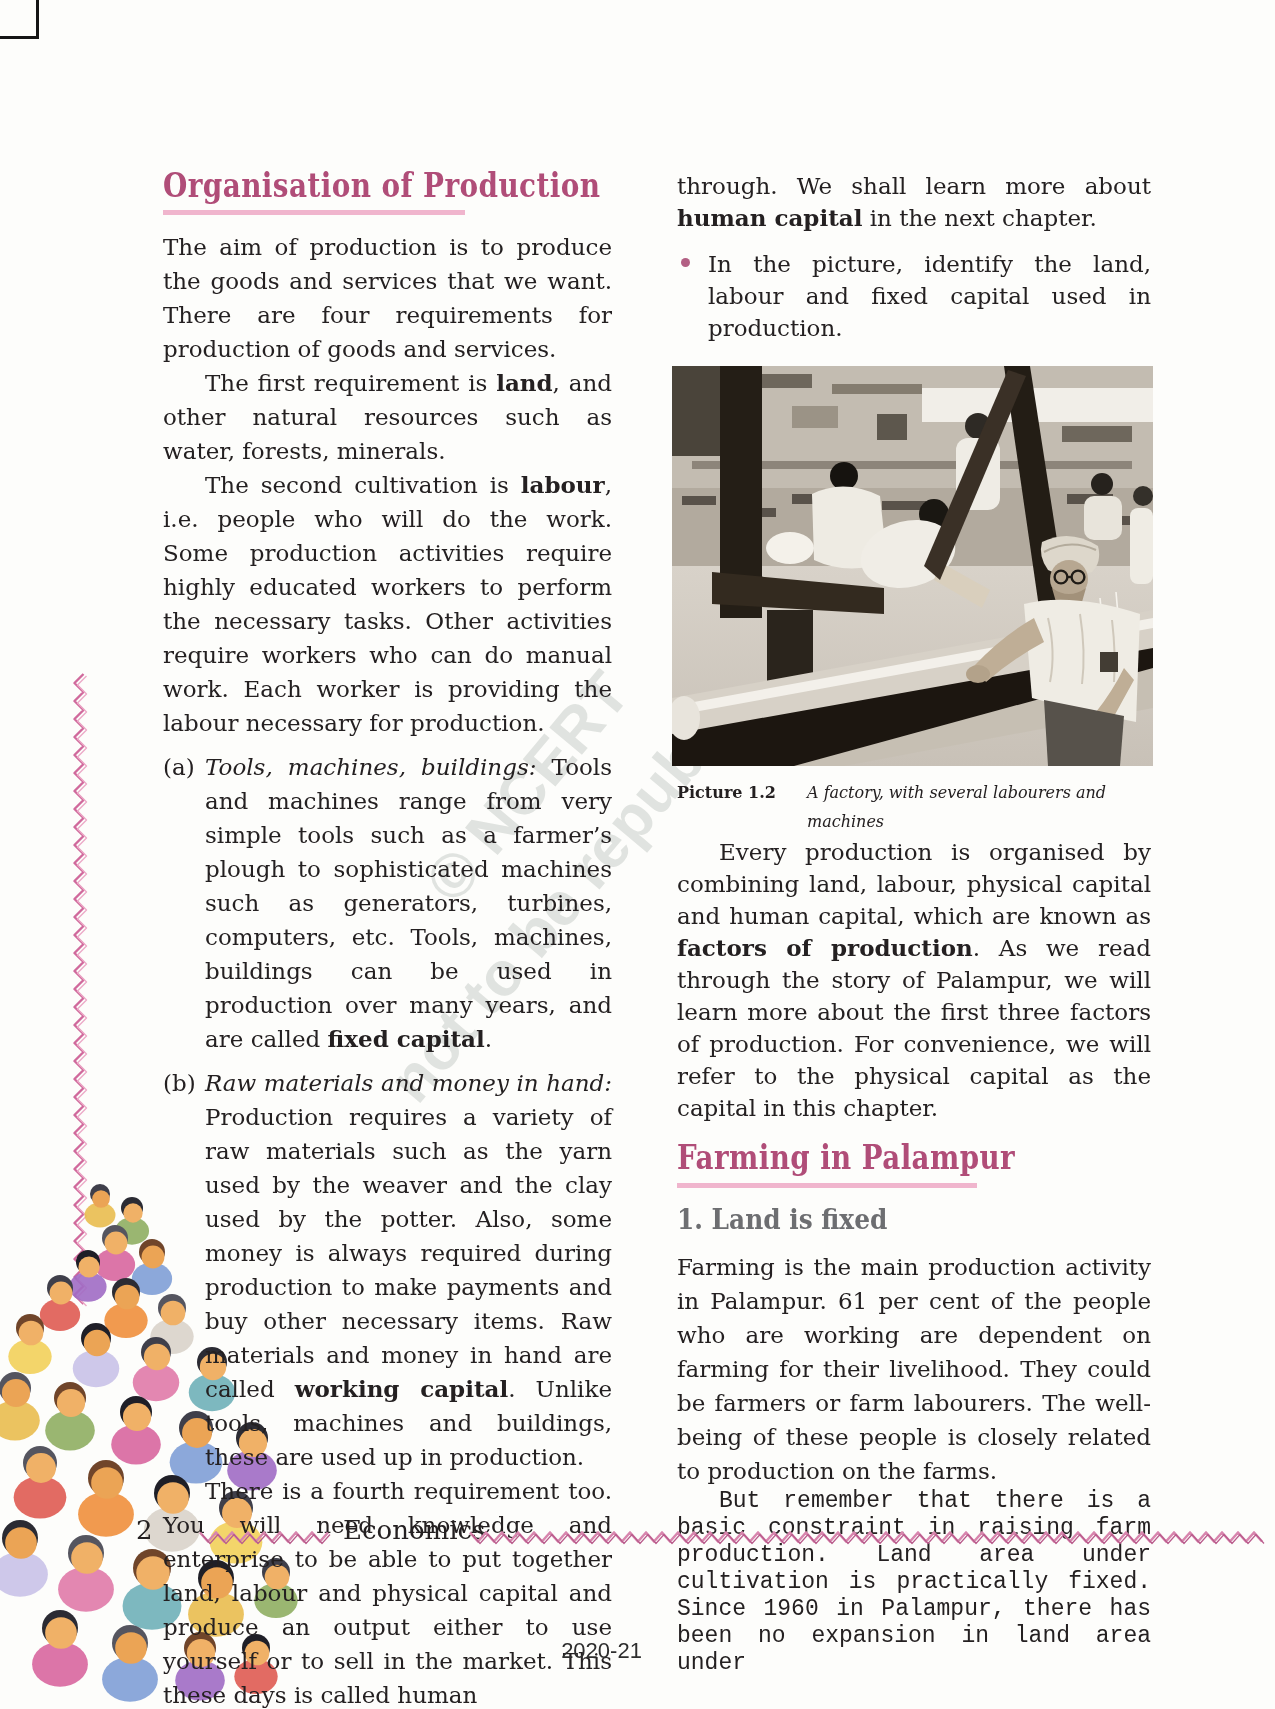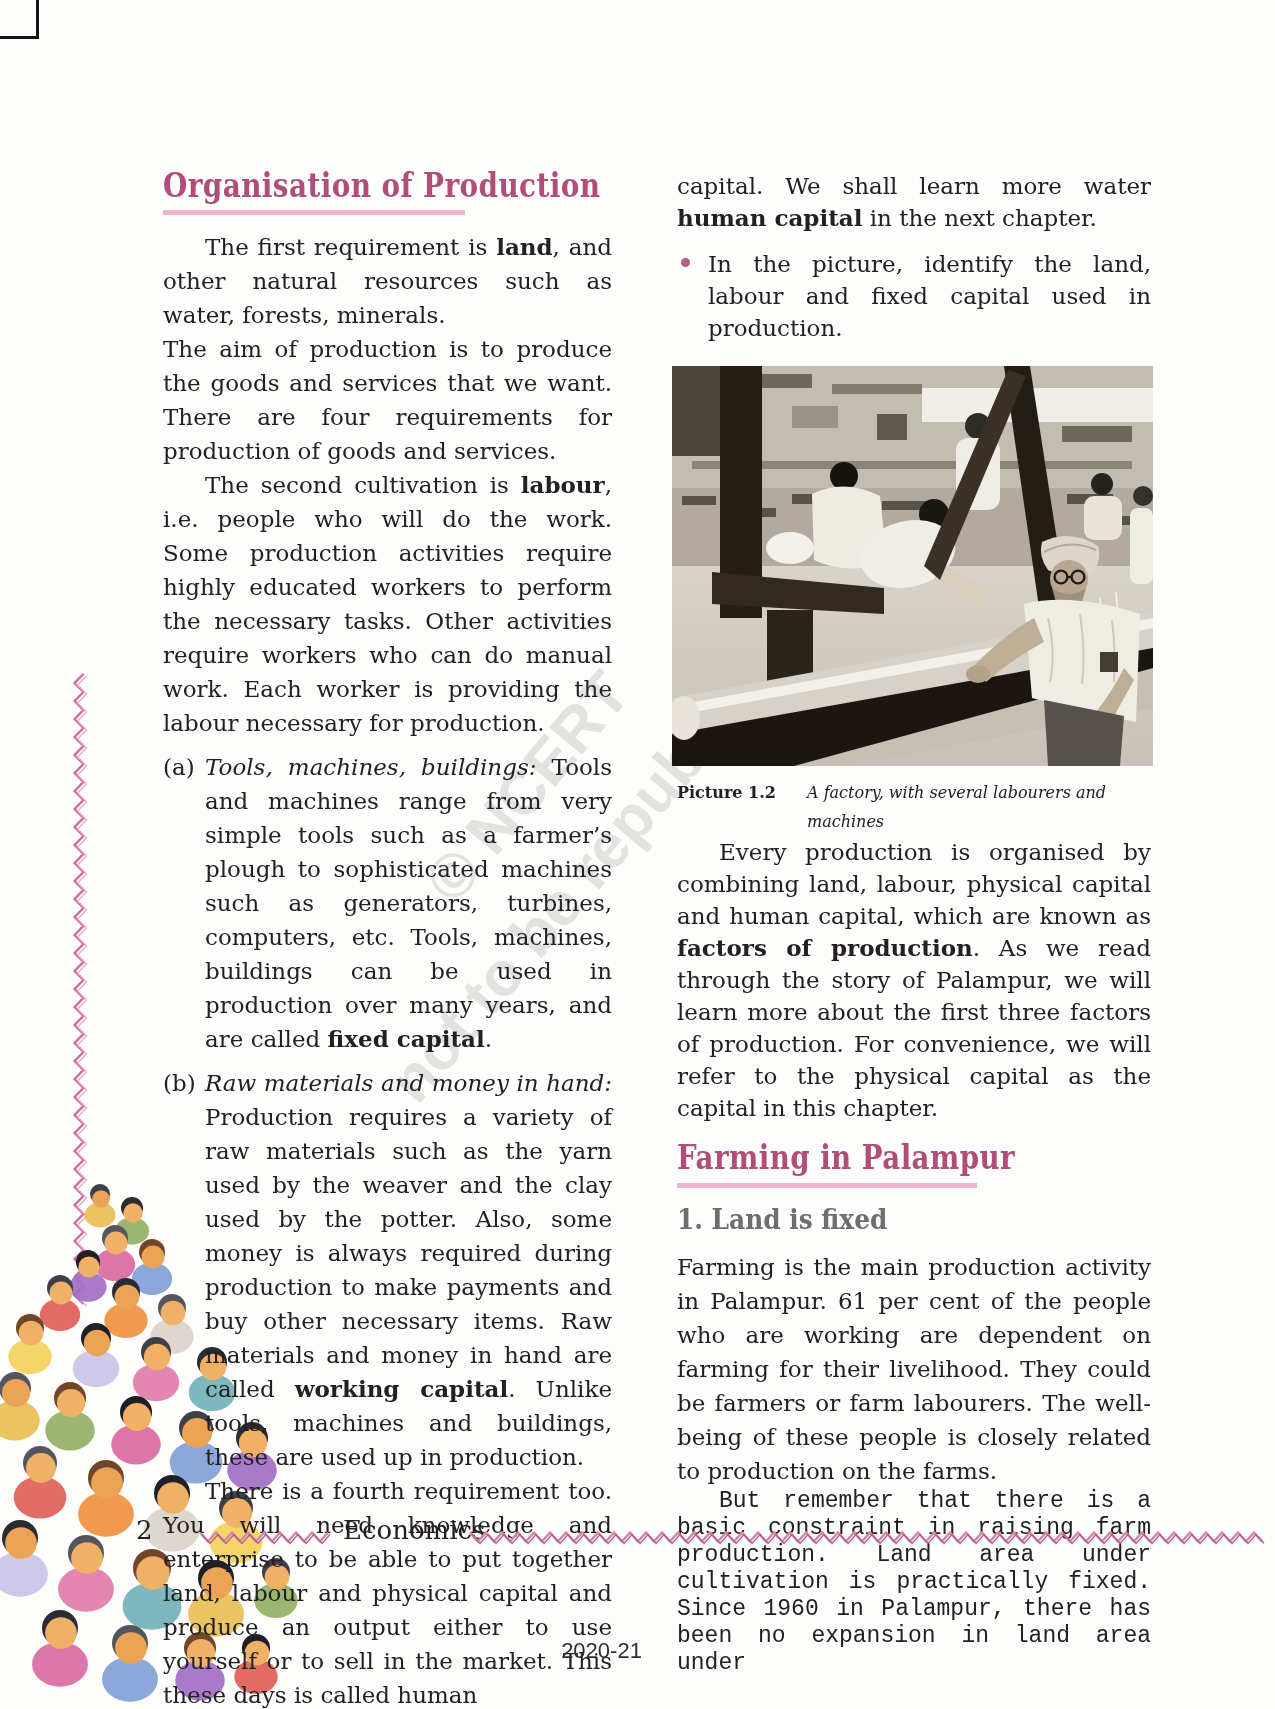--- a/index.html
+++ b/index.html
@@ -72,38 +72,38 @@
 
   <div id="watermark">
     <div>© NCERT</div>
     <div>not to be republished</div>
   </div>
 
   <div id="leftcol" class="col">
     <h1 class="sec">Organisation of Production</h1>
     <div class="sec-underline" style="width:302px;"></div>
 
+    <p class="body"><span>The aim of production is to produce the goods and services that we want. There are four requirements for production of goods and services.</span></p>
     <p class="body indent"><span>The first requirement is </span><span style="font-weight: bold;">land</span><span>, and other natural resources such as water, forests, minerals.</span></p>
-    <p class="body"><span>The aim of production is to produce the goods and services that we want. There are four requirements for production of goods and services.</span></p>
     <p class="body indent"><span>The second cultivation is </span><span style="font-weight: bold;">labour</span><span>, i.e. people who will do the work. Some production activities require highly educated workers to perform the necessary tasks. Other activities require workers who can do manual work. Each worker is providing the labour necessary for production.</span></p>
 
     <div class="list-item">
       <span class="list-marker">(a)</span>
       <span class="list-body"><span style="font-style: italic;">Tools, machines, buildings:</span><span> Tools and machines range from very simple tools such as a farmer’s plough to sophisticated machines such as generators, turbines, computers, etc. Tools, machines, buildings can be used in production over many years, and are called </span><span style="font-weight: bold;">fixed capital</span><span>.</span></span>
     </div>
     <div class="list-item">
       <span class="list-marker">(b)</span>
       <span class="list-body"><span style="font-style: italic;">Raw materials and money in hand:</span><span> Production requires a variety of raw materials such as the yarn used by the weaver and the clay used by the potter. Also, some money is always required during production to make payments and buy other necessary items. Raw materials and money in hand are called </span><span style="font-weight: bold;">working capital</span><span>. Unlike tools, machines and buildings, these are used up in production.</span></span>
     </div>
 
     <p class="body indent gap-top"><span>There is a fourth requirement too. You will need knowledge and enterprise to be able to put together land, labour and physical capital and produce an output either to use yourself or to sell in the market. This these days is called human</span></p>
   </div>
 
   <div id="rightcol" class="col">
-    <p class="body"><span>capital. We shall learn more water </span><span style="font-weight: bold;">human capital</span><span> in the next chapter.</span></p>
+    <p class="body"><span>through. We shall learn more about </span><span style="font-weight: bold;">human capital</span><span> in the next chapter.</span></p>
 
     <div class="bullet">
       <span class="bullet-dot"></span>
       <span><span>In the picture, identify the land, labour and fixed capital used in production.</span></span>
     </div>
 
     <svg id="photo-frame" viewBox="0 0 481 400">
       <defs>
         <linearGradient id="bg" x1="0" y1="0" x2="0" y2="1">
           <stop offset="0" stop-color="#e9e5de"></stop>

